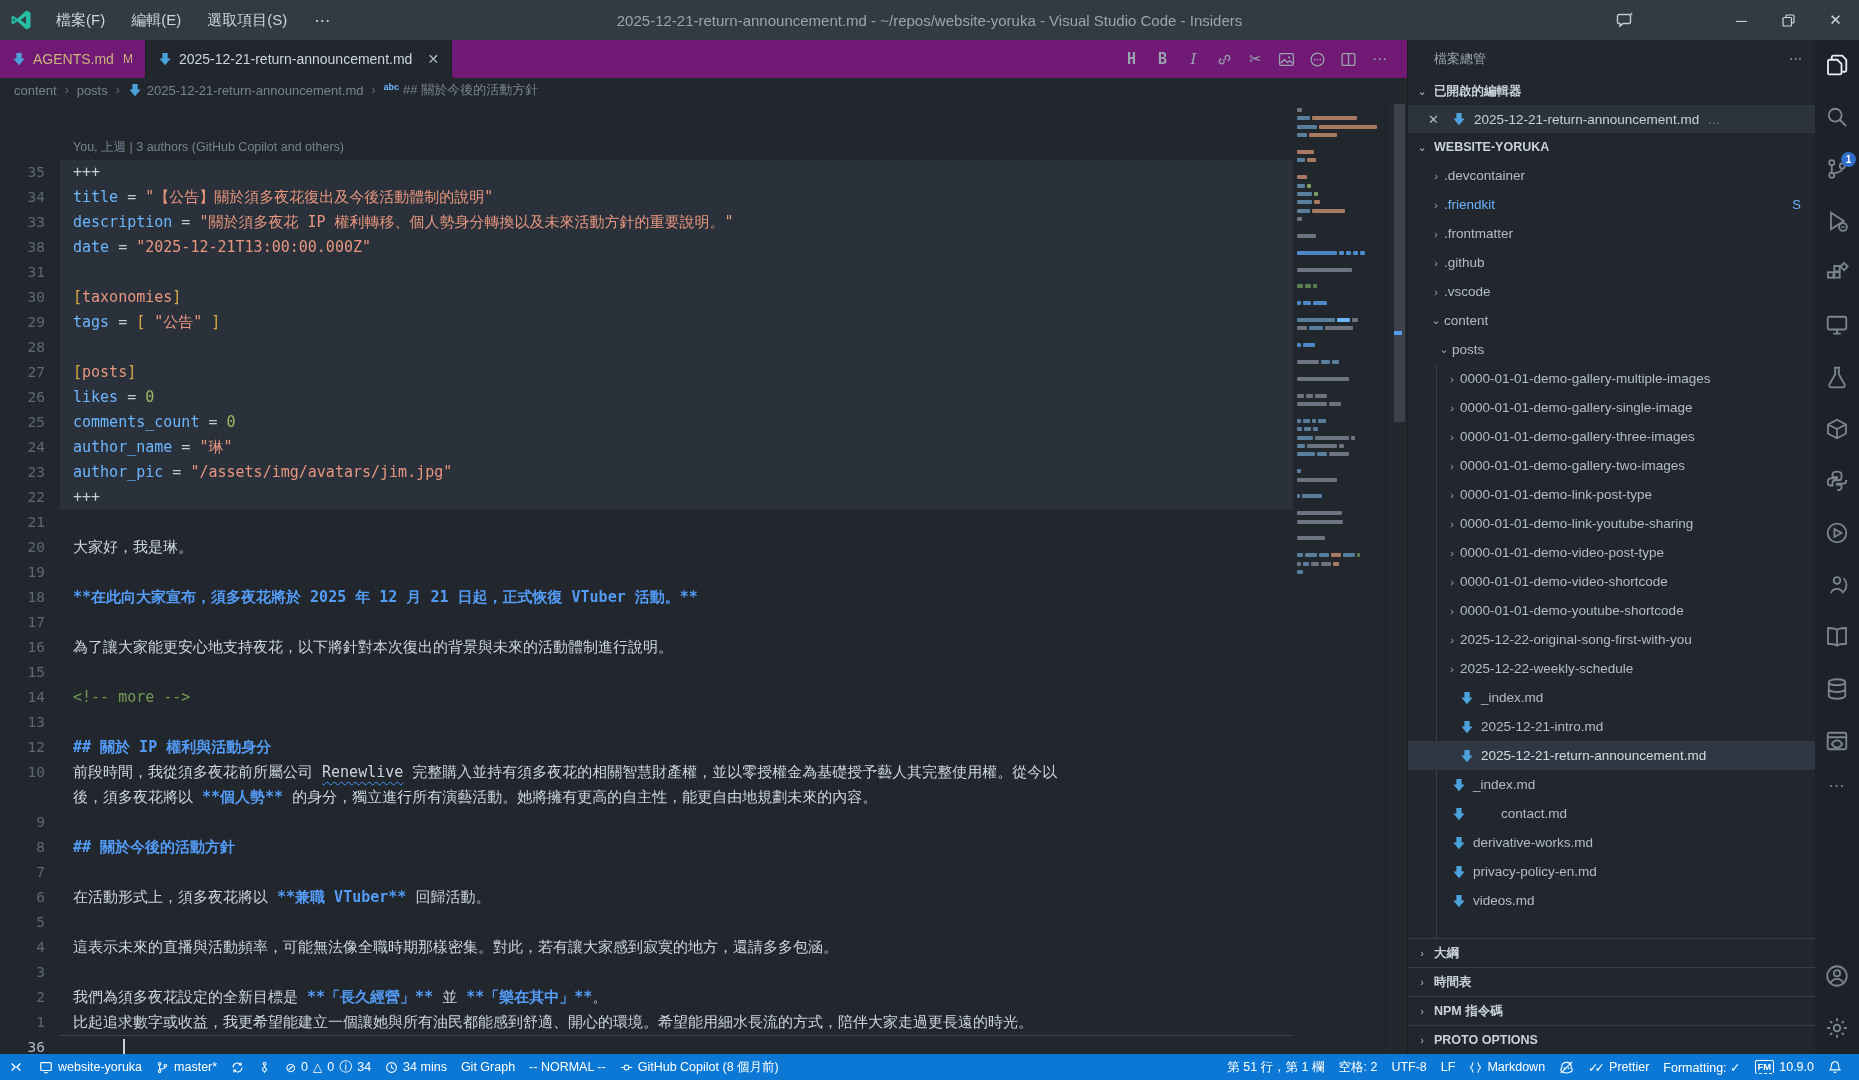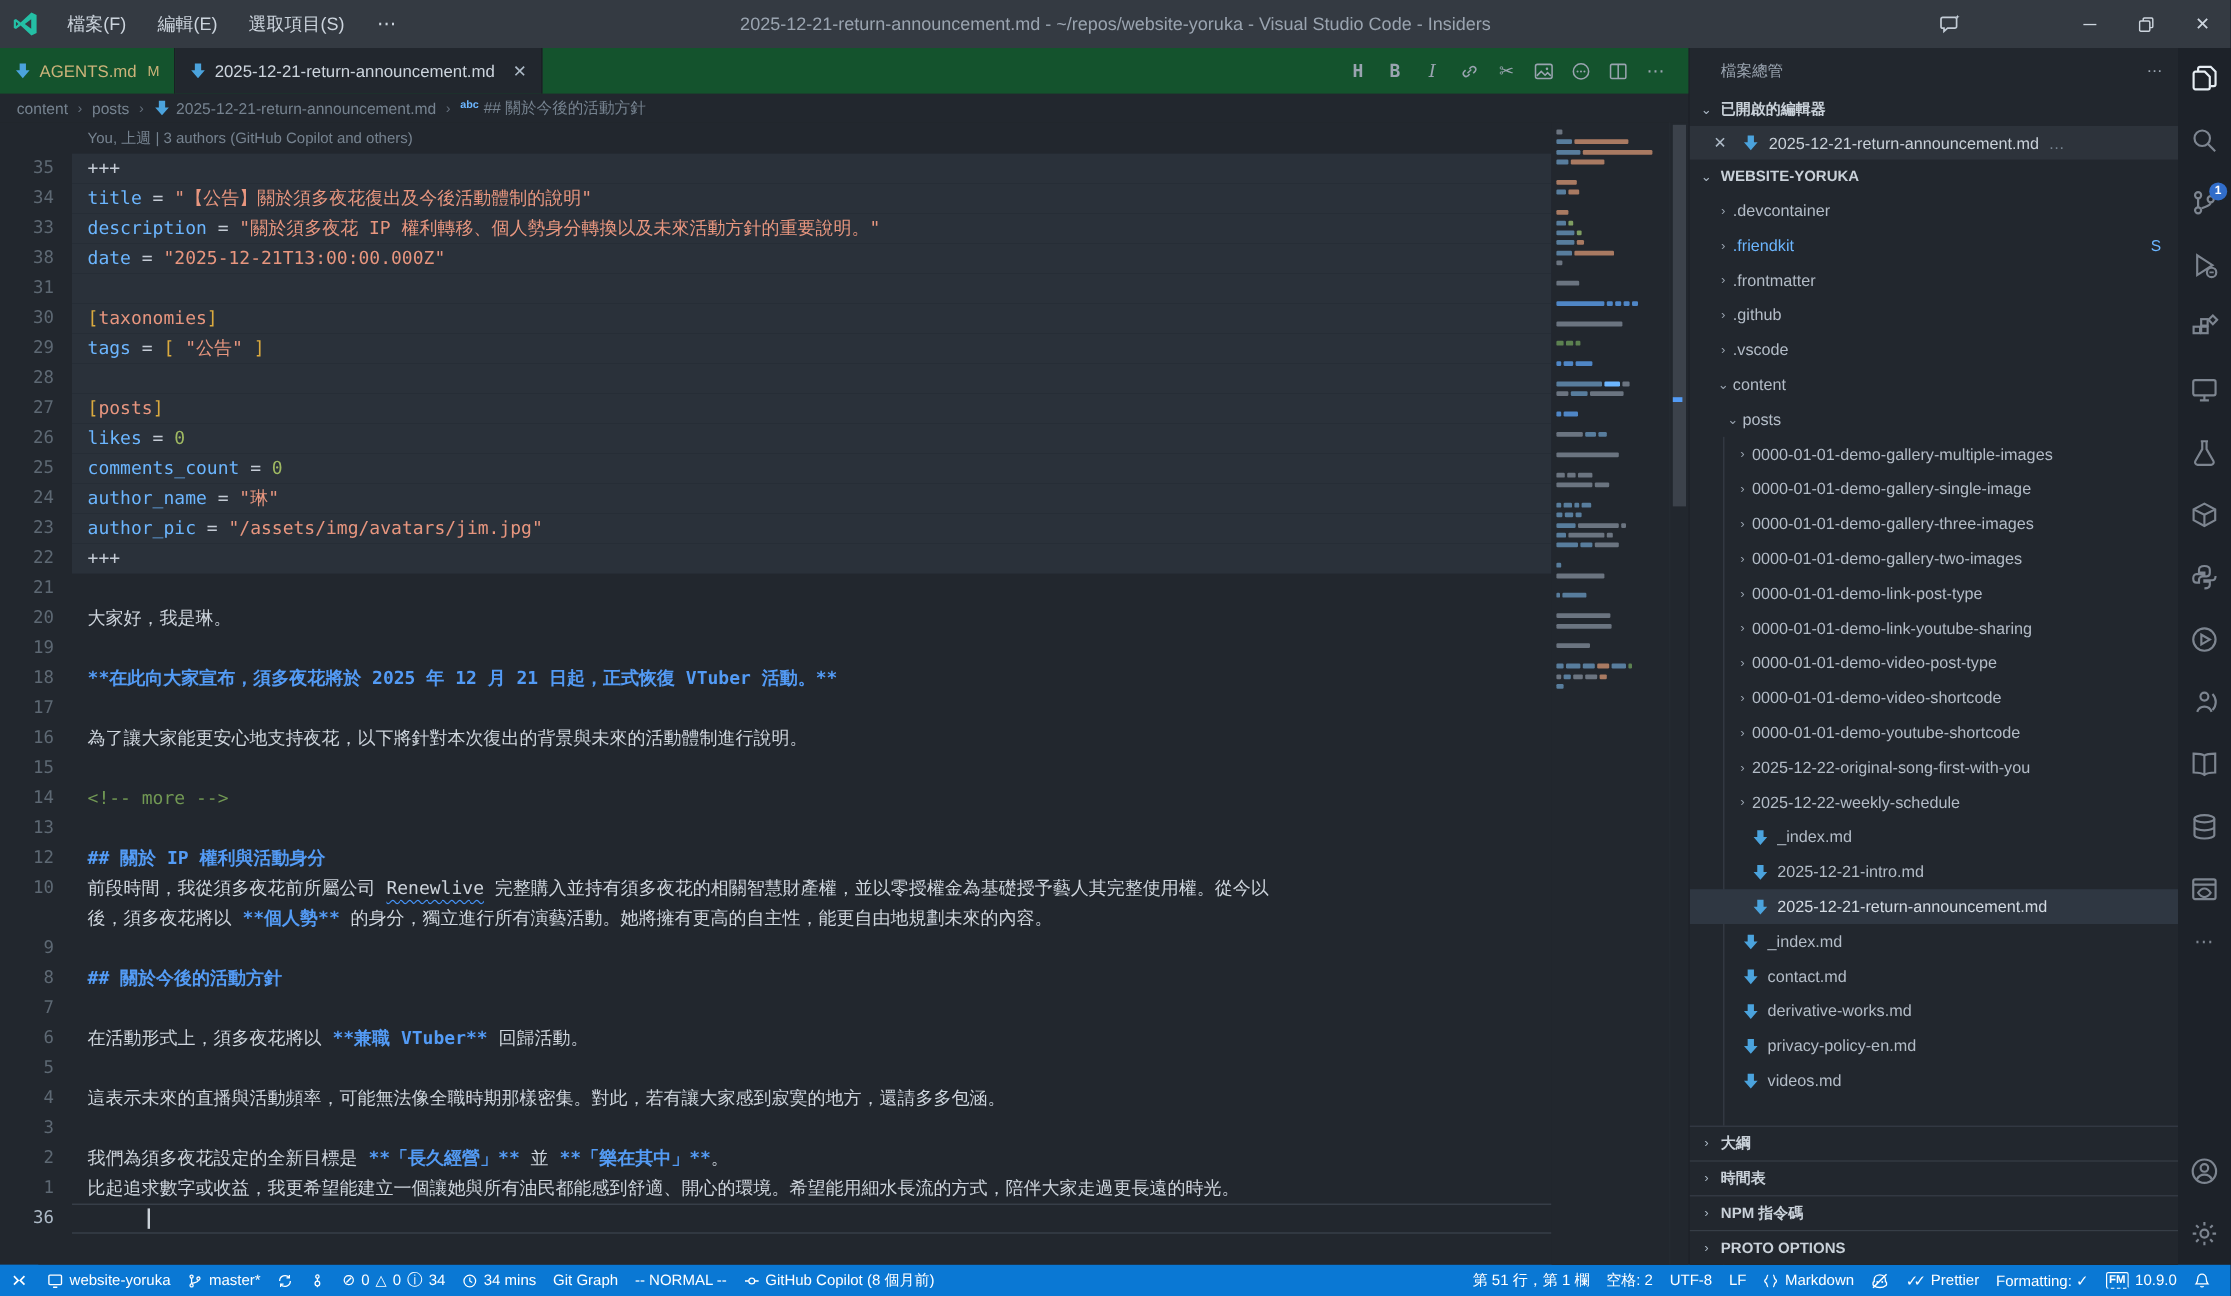--- a/index.html
+++ b/index.html
@@ -15,40 +15,40 @@
   .win-title{position:absolute;left:0;right:0;text-align:center;font-size:15px;color:#9aa4b0;pointer-events:none;}
   .titlebar-right{margin-left:auto;display:flex;align-items:center;height:100%;}
   .tb-ico{width:46px;height:100%;display:flex;align-items:center;justify-content:center;color:#c3ccd6;}
   .copilot-chat{margin-right:70px;}
   .winbtn{width:47px;height:100%;display:flex;align-items:center;justify-content:center;color:#cdd5de;font-size:15px;}
 
   
   .mid{flex:1;display:flex;min-height:0;}
   .left-col{width:1408px;display:flex;flex-direction:column;min-width:0;border-right:1px solid #1b1f24;}
 
-  .tabbar{height:38px;background:#14532d;display:flex;align-items:stretch;flex:0 0 38px;position:relative;}
+  .tabbar{height:38px;background:#701a75;display:flex;align-items:stretch;flex:0 0 38px;position:relative;}
   .tab{display:flex;align-items:center;padding:0 12px;font-size:14px;gap:7px;border-right:1px solid #1b1f24;color:#768390;}
   .tab.active{background:#22272e;color:#cdd5de;}
   .tab .modified{color:#ccb37a;font-size:12px;margin-left:2px;}
   .tab.dirty-gold{color:#ccb37a;}
   .tab .close{margin-left:8px;color:#adbac7;font-size:14px;}
   .md-arrow{width:14px;height:14px;flex:0 0 auto;}
   .edtools{margin-left:auto;display:flex;align-items:center;gap:0;padding-right:12px;color:#9aa4b0;}
   .edtool{width:31px;height:30px;display:flex;align-items:center;justify-content:center;font-size:15px;border-radius:4px;}
   .edtool.bld{font-weight:bold;font-family:"DejaVu Sans Mono",monospace;}
   .edtool.itl{font-style:italic;font-family:"DejaVu Serif",serif;}
 
   .breadcrumb{height:24px;display:flex;align-items:center;font-size:13px;color:#768390;padding-left:14px;gap:2px;flex:0 0 24px;background:#22272e;}
   .bc-sep{margin:0 6px;color:#636e7b;font-size:12px;}
   .bc-file{display:flex;align-items:center;gap:5px;}
   .bc-abc{font-size:9px;font-weight:bold;color:#6cb6ff;letter-spacing:0;margin-right:2px;position:relative;top:-3px;}
 
   
   .editor-wrap{flex:1;display:flex;min-height:0;background:#22272e;}
-  .code-area{flex:1;min-width:0;overflow:hidden;font-family:"DejaVu Sans Mono",monospace;font-size:15px;padding-top:1px;}
+  .code-area{flex:1;min-width:0;overflow:hidden;font-family:"DejaVu Sans Mono",monospace;font-size:15px;padding-top:1px;margin-top:32px;}
   .line{display:flex;height:25px;line-height:25px;white-space:pre;}
   .gutter{flex:0 0 60px;text-align:right;padding-right:15px;color:#5d6873;font-size:14.5px;}
   .line.cur .gutter{color:#adbac7;}
   .lc{flex:1;padding-left:13px;min-width:0;}
   .line.fm .lc{background:#2a313a;}
   .line.cl .lc{font-family:"Liberation Sans",sans-serif;font-size:12.5px;color:#768390;}
   .line.cur .lc{border-top:1px solid #3d454f;border-bottom:1px solid #3d454f;line-height:23px;}
   .seg-k{color:#6cb6ff;}
   .seg-s{color:#e8967f;}
   .seg-op{color:#c5ccd6;}
@@ -548,21 +548,21 @@
             <span>2025-12-21-return-announcement.md</span>
           </div>
           <div class="trow" style="padding-left: 28px;">
             <span style="display: flex; margin-left: 16px;">
               <svg class="ficon" viewBox="0 0 16 16">
                 <path fill="#4ba3dd" d="M8 15 1.5 7.5H5V1h6v6.5h3.5z"></path>
               </svg>
             </span>
             <span>_index.md</span>
           </div>
-          <div class="trow" style="padding-left: 28px;">
+          <div class="trow" style="padding-left: 28px; gap: 28px;">
             <span style="display: flex; margin-left: 16px;">
               <svg class="ficon" viewBox="0 0 16 16">
                 <path fill="#4ba3dd" d="M8 15 1.5 7.5H5V1h6v6.5h3.5z"></path>
               </svg>
             </span>
             <span>contact.md</span>
           </div>
           <div class="trow" style="padding-left: 28px;">
             <span style="display: flex; margin-left: 16px;">
               <svg class="ficon" viewBox="0 0 16 16">

